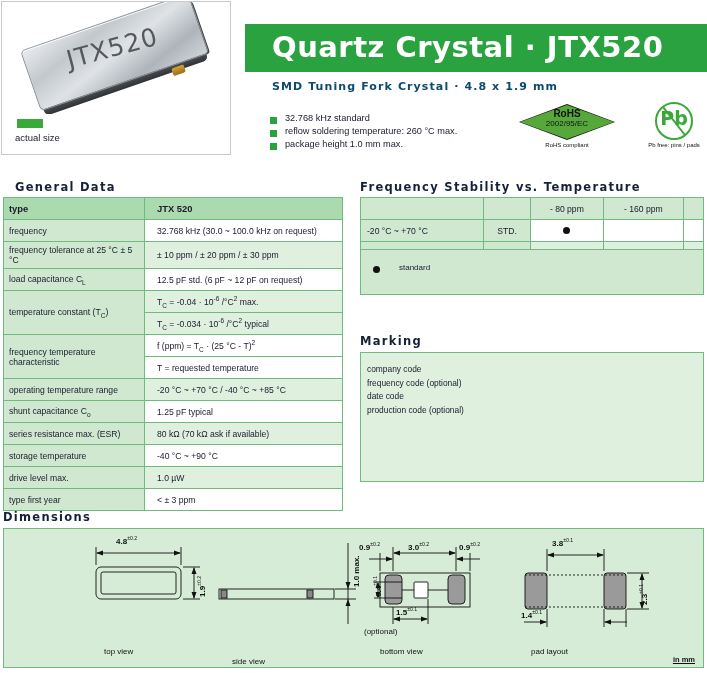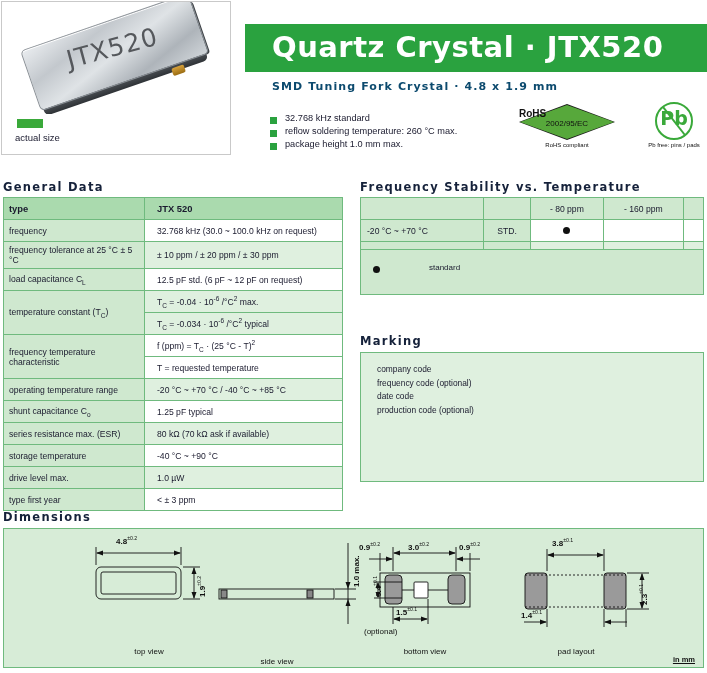--- a/index.html
+++ b/index.html
@@ -41,21 +41,21 @@
   .bullet{display:flex;align-items:center;margin-bottom:2px;}
   .bullet .bsq{width:7px;height:7px;background:#2aa23f;margin-top:3px;margin-right:8px;flex:none;}
   .bullet .btx{font-size:9.2px;line-height:11px;color:#1a1a2e;}
 
   
   .rohs-wrap{position:absolute;left:519px;top:104px;width:96px;height:48px;}
   .rohs-dia-out{position:absolute;left:0;top:0;width:96px;height:36px;
     background:#1a1a1a;clip-path:polygon(50% 0,100% 50%,50% 100%,0 50%);}
   .rohs-dia-in{position:absolute;left:1px;top:1px;width:94px;height:34px;
     background:#57a83b;clip-path:polygon(50% 0,100% 50%,50% 100%,0 50%);}
-  .rohs-t1{position:absolute;left:0;top:4px;width:96px;text-align:left;font-size:10px;
+  .rohs-t1{position:absolute;left:0;top:4px;width:96px;text-align:center;font-size:10px;
     font-weight:bold;color:#111;}
   .rohs-t2{position:absolute;left:0;top:15px;width:96px;text-align:center;font-size:8px;color:#111;}
   .rohs-cap{position:absolute;left:0;top:38px;width:96px;text-align:center;font-size:6px;color:#111;}
 
   
   .pb-wrap{position:absolute;left:645px;top:102px;width:58px;height:50px;}
   .pb-circle{position:absolute;left:10px;top:0;width:38px;height:38px;border-radius:50%;
     border:2.2px solid #3aa93a;box-sizing:border-box;}
   .pb-txt{position:absolute;left:10px;top:5px;width:38px;text-align:center;font-size:19px;
     font-weight:bold;color:#3aa93a;font-family:"DejaVu Sans",sans-serif;}
@@ -83,31 +83,31 @@
   .fs td{border:1px solid #6fba7e;height:17px;padding:2px 6px;text-align:center;
     vertical-align:middle;background:#cfe8cf;}
   .fs td.range{text-align:left;width:110px;}
   .fs td.std{width:34px;}
   .fs td.cellw{background:#ffffff;}
   .fs td.cella{background:#dff0df;}
   .fs td.blank{background:#cfe8cf;}
   .legend-box{position:absolute;left:360px;top:249px;width:344px;height:46px;
     border:1px solid #6fba7e;background:#cfe8cf;box-sizing:border-box;}
   .legend-dot{position:absolute;left:12px;top:16px;width:7px;height:7px;border-radius:50%;background:#111;}
-  .legend-tx{position:absolute;left:38px;top:13px;font-size:8px;margin-left:30px;}
+  .legend-tx{position:absolute;left:38px;top:13px;font-size:8px;}
   .dot{display:inline-block;width:7px;height:7px;border-radius:50%;background:#111;}
 
   .mark-box{position:absolute;left:360px;top:352px;width:344px;height:130px;
-    border:1px solid #6fba7e;background:#dff0df;box-sizing:border-box;padding:10px 0 0 16px;}
+    border:1px solid #6fba7e;background:#dff0df;box-sizing:border-box;padding:10px 0 0 6px;}
   .mark-line{font-size:8.4px;line-height:13.5px;color:#1a1a2e;}
 
   
   .dim-box{position:absolute;left:3px;top:528px;width:701px;height:140px;
     border:1px solid #6fba7e;background:#d7ecd7;box-sizing:border-box;}
-  .view-cap{position:absolute;font-size:8px;color:#111;text-align:center;}
+  .view-cap{position:absolute;font-size:8px;color:#111;text-align:left;}
   .dimtxt{position:absolute;font-size:8px;color:#111;font-weight:bold;white-space:nowrap;}
   .dimtxt sup{font-size:5.2px;font-weight:normal;}
   .vert{transform:rotate(-90deg);transform-origin:0 0;}
   .inmm{position:absolute;right:8px;bottom:3px;font-size:7.5px;font-weight:bold;color:#111;text-decoration:underline;}
 </style>
 </head>
 <body>
 
 <div class="page">
 
@@ -153,21 +153,21 @@
     <div class="rohs-cap">RoHS compliant</div>
   </div>
 
   <div class="pb-wrap">
     <div class="pb-circle"></div>
     <div class="pb-txt">Pb</div>
     <div class="pb-slash"></div>
     <div class="pb-cap">Pb free: pins / pads</div>
   </div>
 
-  <div class="sec-h" style="left:3px;top:180px;">General Data</div>
+  <div class="sec-h" style="left:15px;top:180px;">General Data</div>
   <table class="gd">
     <tbody>
         <tr class="head">
       <td class="k hdr">type</td>
       <td class="v" style="background:#aadaae;font-weight:bold;font-size:9.4px;">JTX 520</td>
     </tr>
     <tr>
       <td class="k">frequency</td>
       <td class="v">32.768 kHz (30.0 ~ 100.0 kHz on request)</td>
     </tr>

